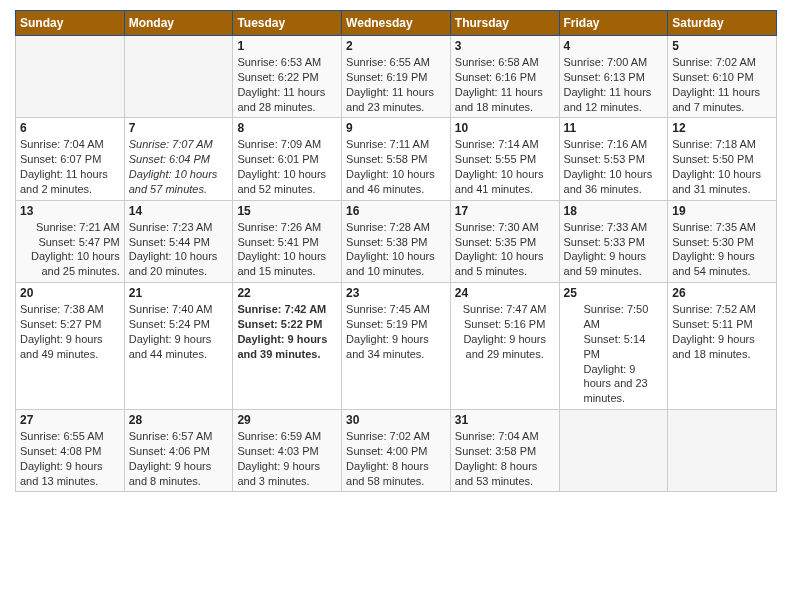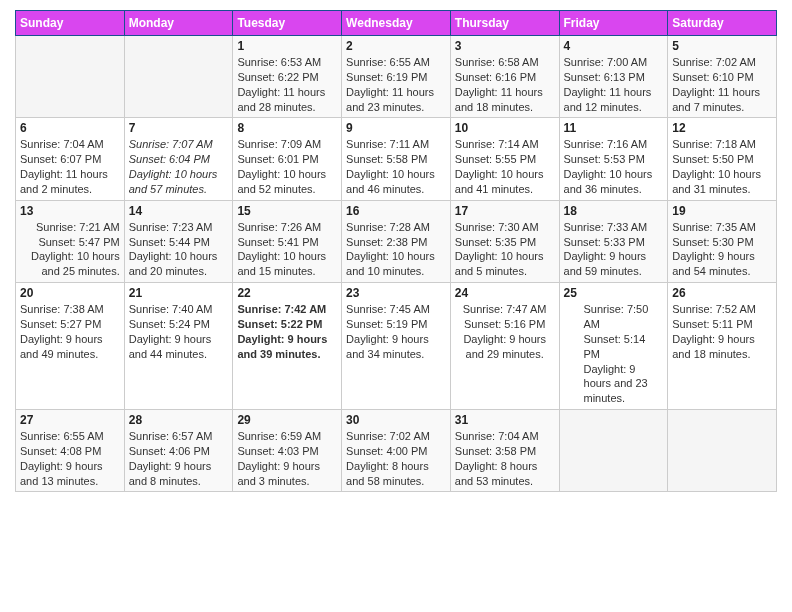--- a/index.html
+++ b/index.html
@@ -50,21 +50,21 @@
     .subtitle {
       font-size: 16px;
       color: #444;
     }
     table {
       width: 100%;
       border-collapse: collapse;
       table-layout: fixed;
     }
     thead tr th {
-      background-color: #d946ef;
+      background-color: #a16207;
       color: #fff;
       font-size: 12px;
       font-weight: bold;
       padding: 5px 4px;
       text-align: left;
       border: 1px solid #1a5090;
     }
     tbody tr td {
       border: 1px solid #ccc;
       vertical-align: top;
@@ -203,21 +203,21 @@
           </td>
           <td>
             <span class="day-num">15</span>
             <div class="day-detail" style="white-space: pre-line;">Sunrise: 7:26 AM
 Sunset: 5:41 PM
 Daylight: 10 hours and 15 minutes.</div>
           </td>
           <td>
             <span class="day-num">16</span>
             <div class="day-detail" style="white-space: pre-line;">Sunrise: 7:28 AM
-Sunset: 2:38 PM
+Sunset: 5:38 PM
 Daylight: 10 hours and 10 minutes.</div>
           </td>
           <td>
             <span class="day-num">17</span>
             <div class="day-detail" style="white-space: pre-line;">Sunrise: 7:30 AM
 Sunset: 5:35 PM
 Daylight: 10 hours and 5 minutes.</div>
           </td>
           <td>
             <span class="day-num">18</span>

